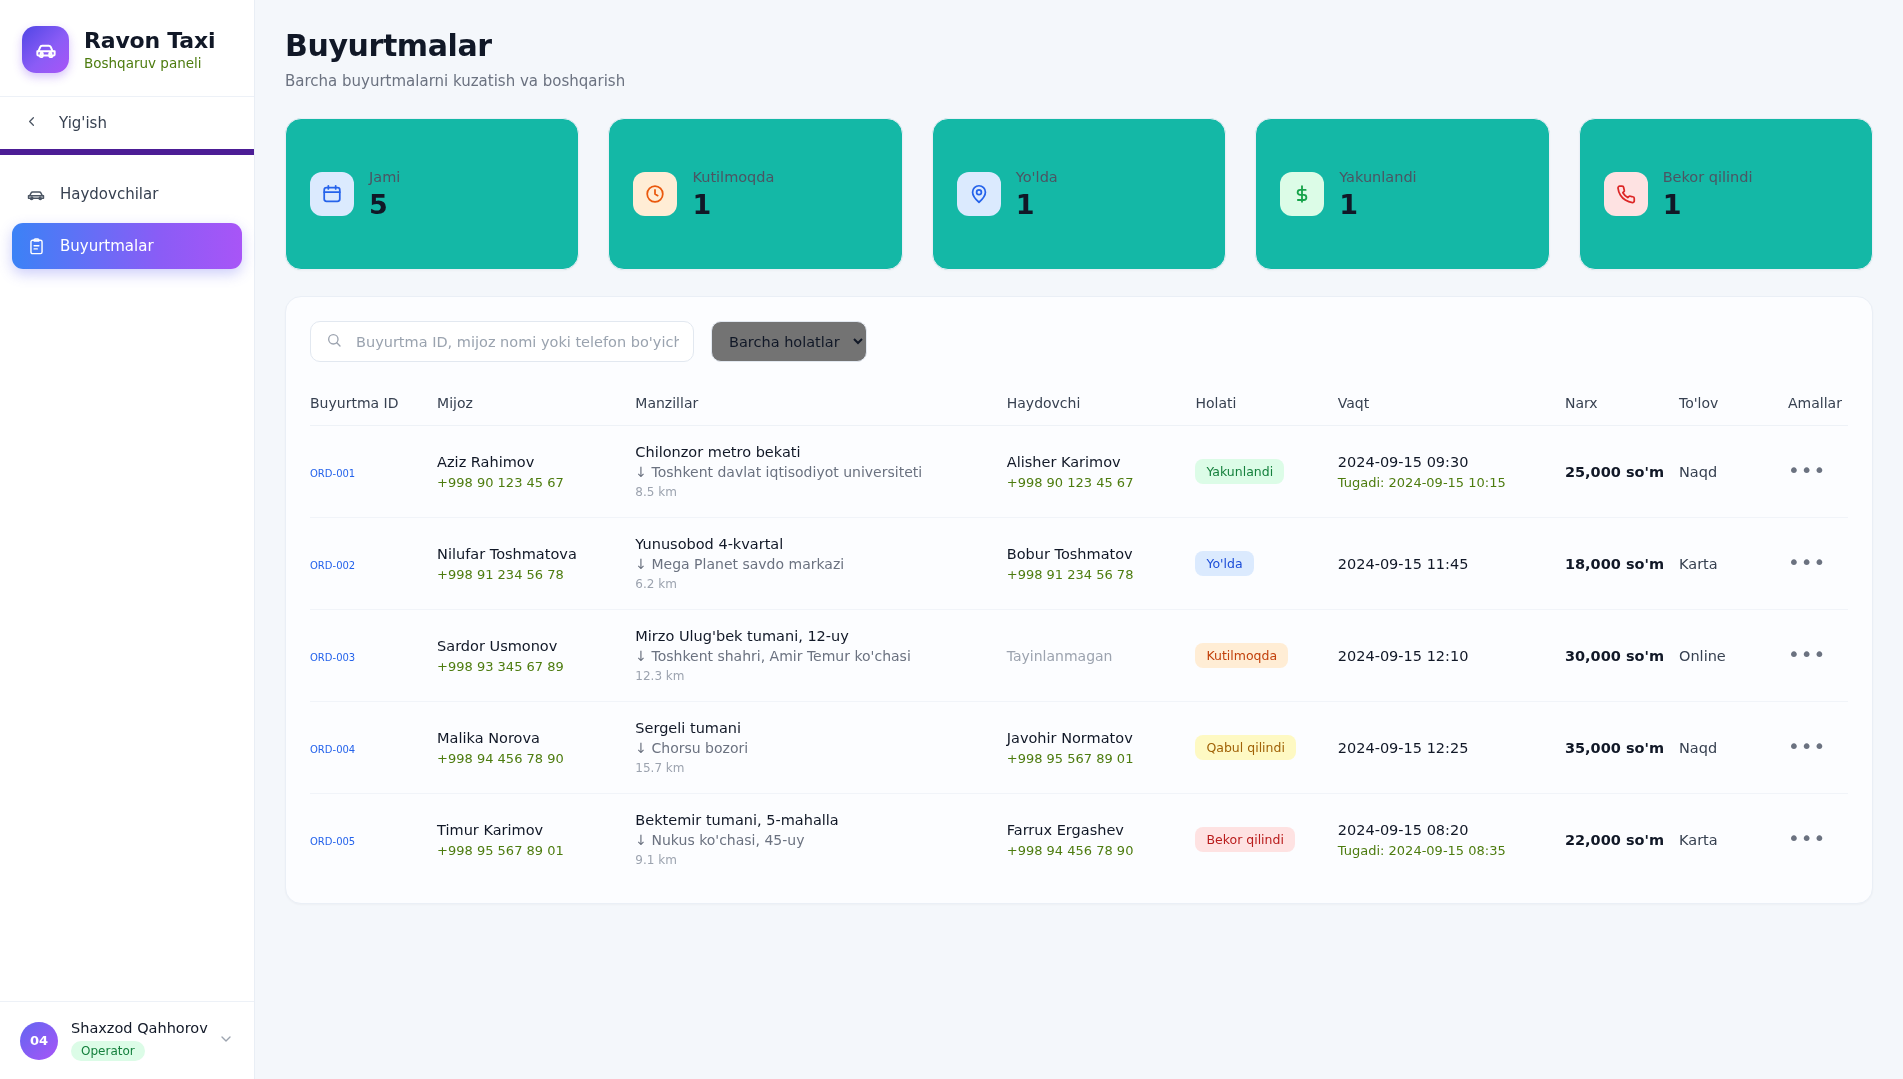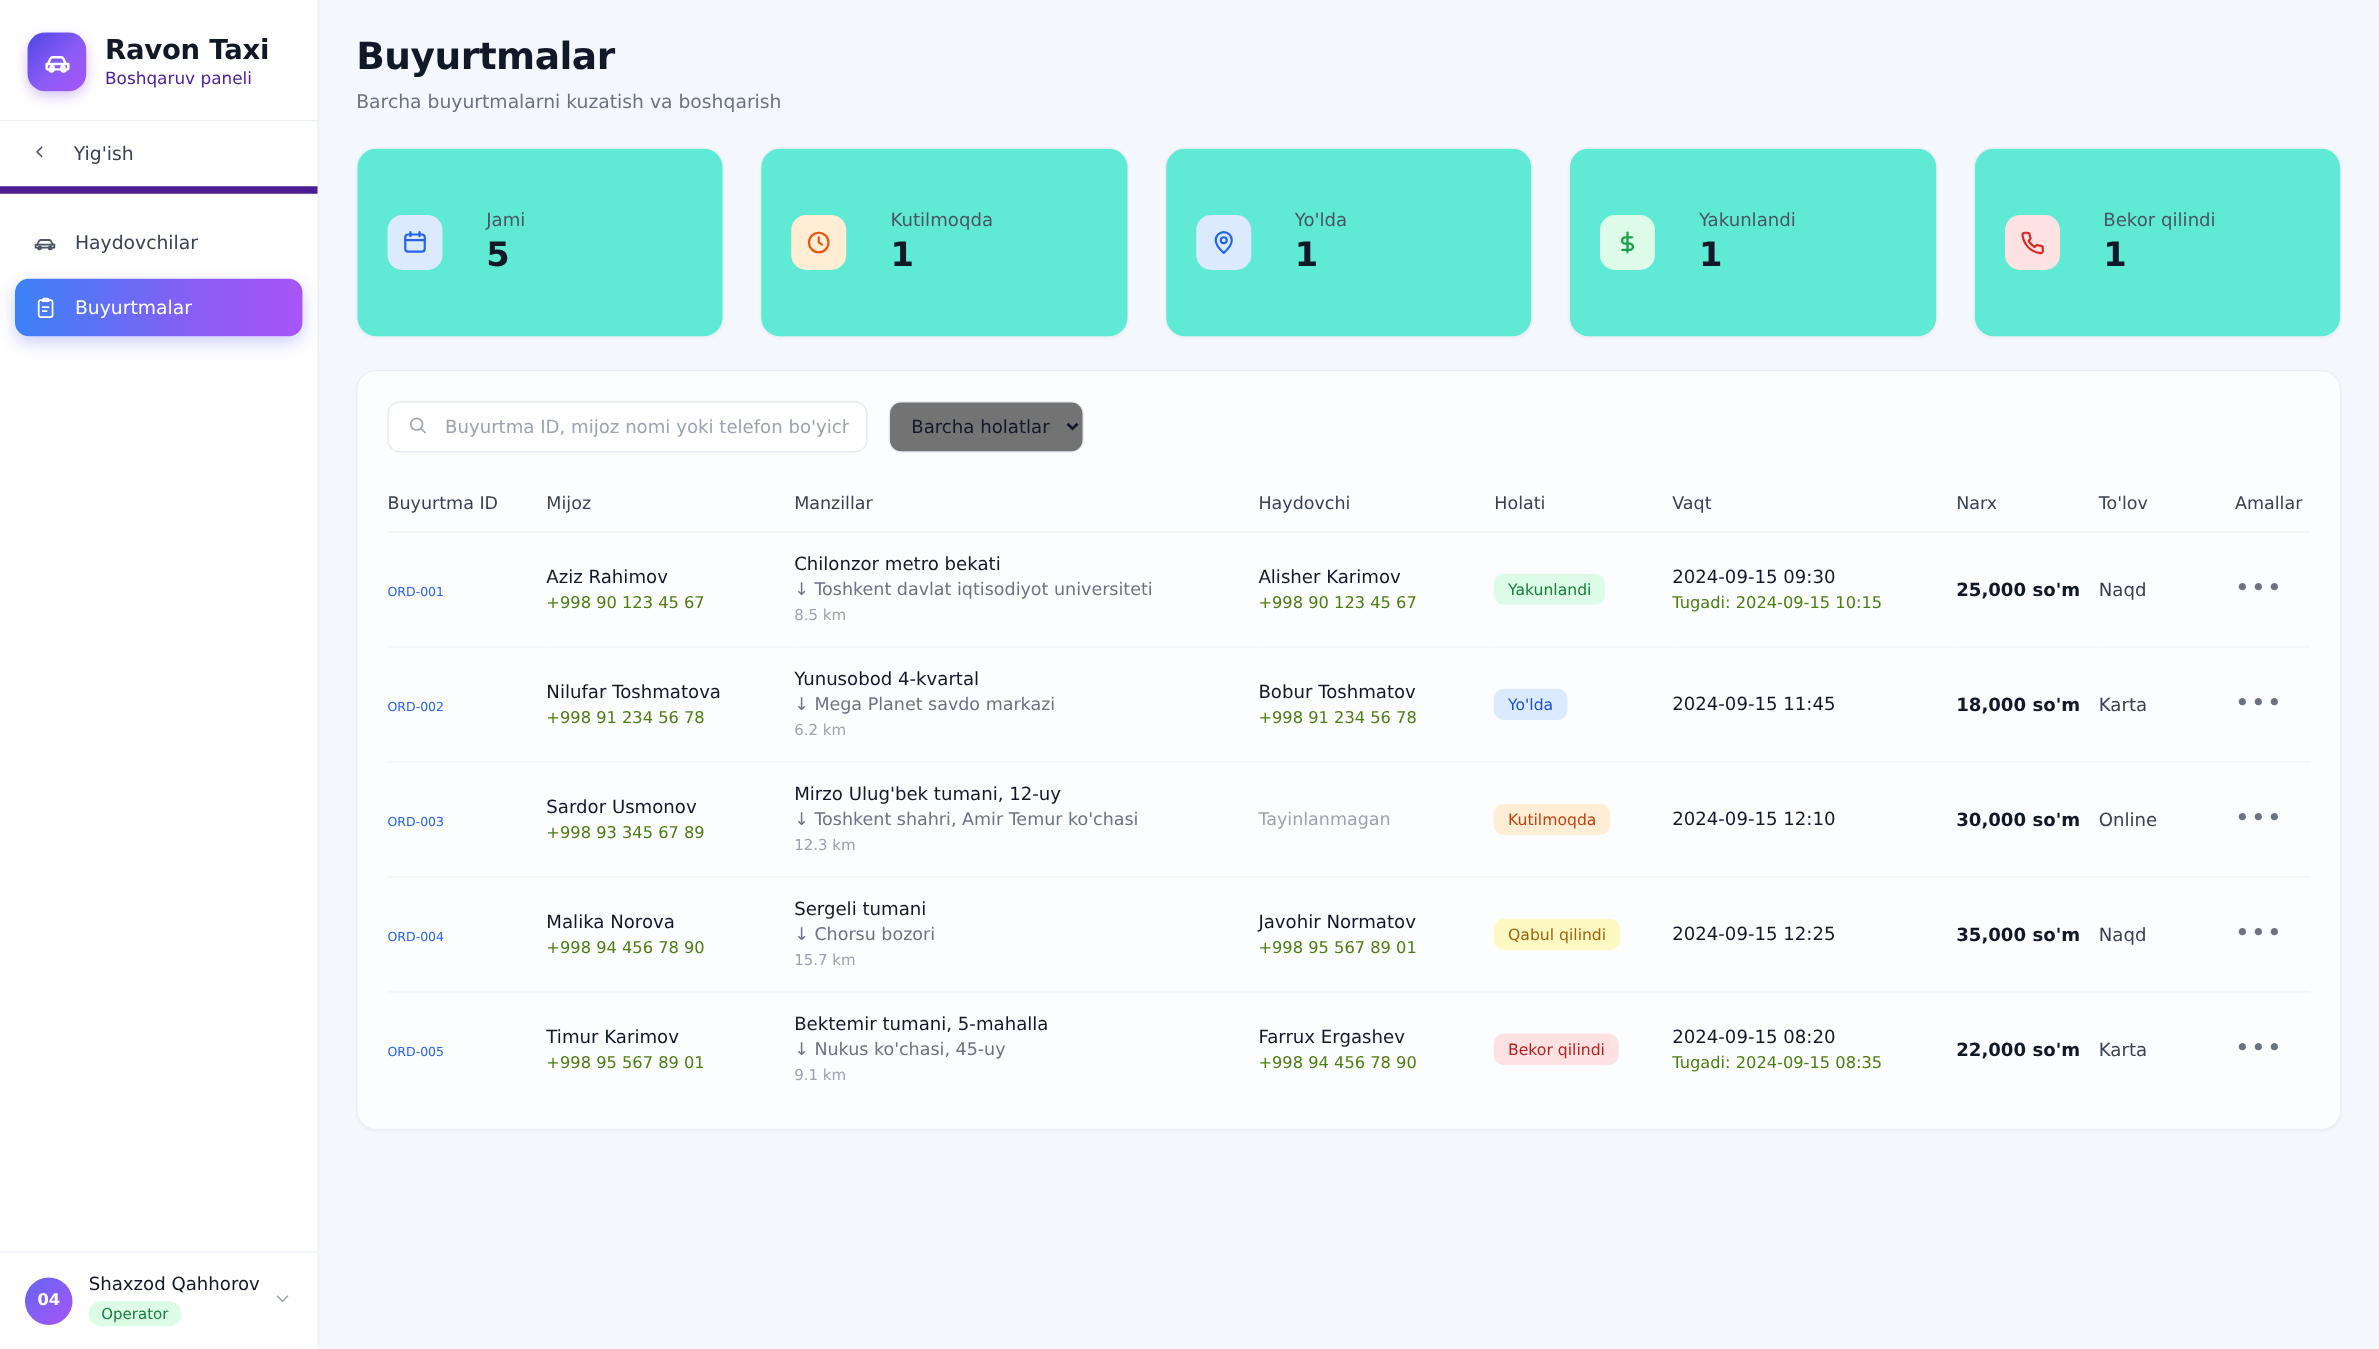--- a/index.html
+++ b/index.html
@@ -27,21 +27,21 @@
   }
   .brand-logo {
     width: 47px; height: 47px; border-radius: 14px;
     background: linear-gradient(135deg, #4f46e5 0%, #8b5cf6 55%, #a855f7 100%);
     display: flex; align-items: center; justify-content: center;
     flex: none;
     box-shadow: 0 4px 10px rgba(124,58,237,.30);
   }
   .brand-text { display: flex; flex-direction: column; gap: 2px; }
   .brand-title { font-size: 22px; font-weight: 700; color: #111827; letter-spacing: -.2px; }
-  .brand-sub { font-size: 13.5px; color: #4c1d95; }
+  .brand-sub { font-size: 13.5px; color: #4d7c0f; }
 
   .collapse-row {
     display: flex; align-items: center; gap: 20px;
     padding: 0 24px;
     height: 58px;
     border-bottom: 6px solid #4c1d95;
     cursor: pointer;
   }
   .collapse-label { font-size: 15px; color: #374151; }
 
@@ -95,24 +95,24 @@
     color: #fff; font-size: 15px;
     font-family: inherit;
     box-shadow: 0 6px 16px rgba(99,60,220,.32);
     margin-top: 8px;
   }
 
   
   .stats { display: flex; gap: 29px; margin-top: 28px; }
   .stat-card {
     flex: 1 1 0; height: 152px;
-    background: #5eead4;
+    background: #14b8a6;
     border: 1px solid #eaeff6;
     border-radius: 16px;
-    display: flex; align-items: center; gap: 35px;
+    display: flex; align-items: center; gap: 15px;
     padding: 0 24px;
     box-shadow: 0 1px 2px rgba(16,24,40,.03);
   }
   .stat-icon {
     width: 44px; height: 44px; border-radius: 12px; flex: none;
     display: flex; align-items: center; justify-content: center;
   }
   .stat-label { font-size: 14.5px; color: #4b5563; }
   .stat-value { font-size: 27px; font-weight: 700; color: #111827; margin-top: 4px; letter-spacing: -.3px; }
 

